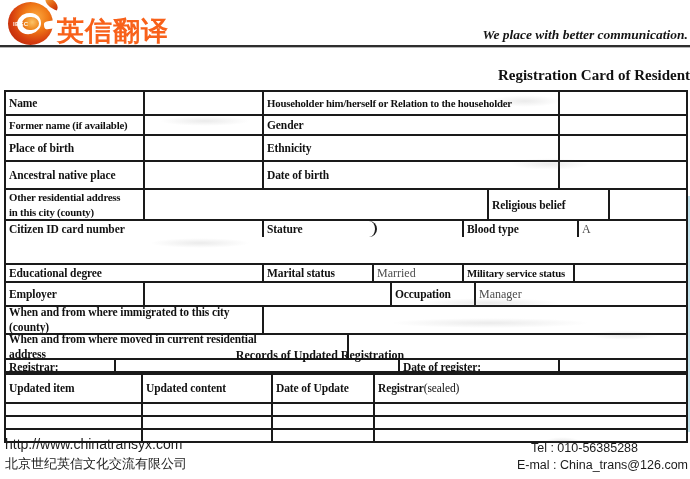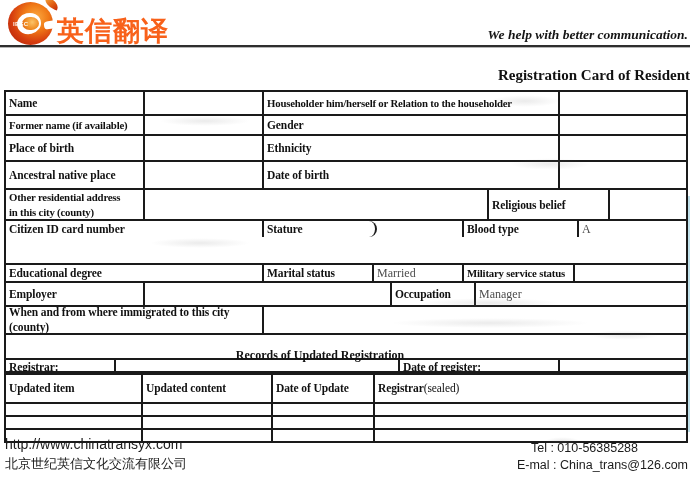--- a/index.html
+++ b/index.html
@@ -75,21 +75,21 @@
 
   <div class="logo-mark">
     <div class="lm-circle"></div>
     <div class="lm-swirl"></div>
     <div class="lm-core"></div>
     <div class="lm-gap"></div>
     <div class="lm-leaf"></div>
     <span class="lm-text">IESC</span>
   </div>
   <div class="brand-text">英信翻译</div>
-  <div class="slogan">We help with better communication.</div>
+  <div class="slogan">We place with better communication.</div>
   <div class="header-rule"></div>
 
   <div class="doc-title">Registration Card of Resident</div>
 
   <div class="tbl" style="top:90px;">
 
     <div class="tr" style="height:22px;">
       <div class="td lbl" style="width:139px;">Name</div>
       <div class="td" style="width:119px;"></div>
       <div class="td lbl tight" style="width:296px;">Householder him/herself or Relation to the householder</div>
@@ -148,20 +148,22 @@
       <div class="td val">Manager</div>
     </div>
 
     <div class="tr" style="height:28px;">
       <div class="td lbl pre" style="width:258px;">When and from where immigrated to this city
 (county)</div>
       <div class="td"></div>
     </div>
 
     <div class="tr" style="height:25px;">
+      <div class="td lbl pre" style="width:343px;">When and from where moved in current residential
+address</div>
       <div class="td"></div>
     </div>
 
     <div class="tr" style="height:15px;">
       <div class="td lbl" style="width:110px;">Registrar:</div>
       <div class="td" style="width:284px;"></div>
       <div class="td lbl" style="width:160px;">Date of register:</div>
       <div class="td"></div>
     </div>
 

